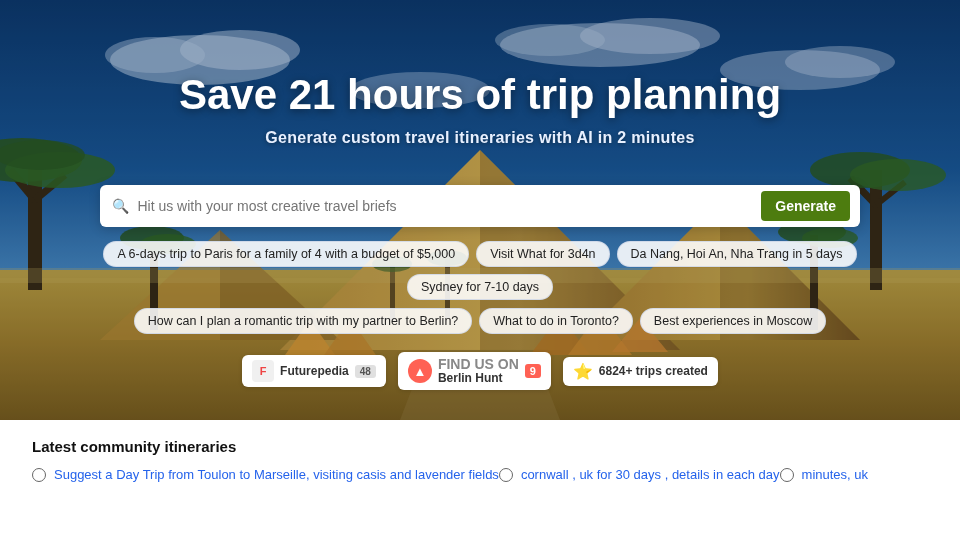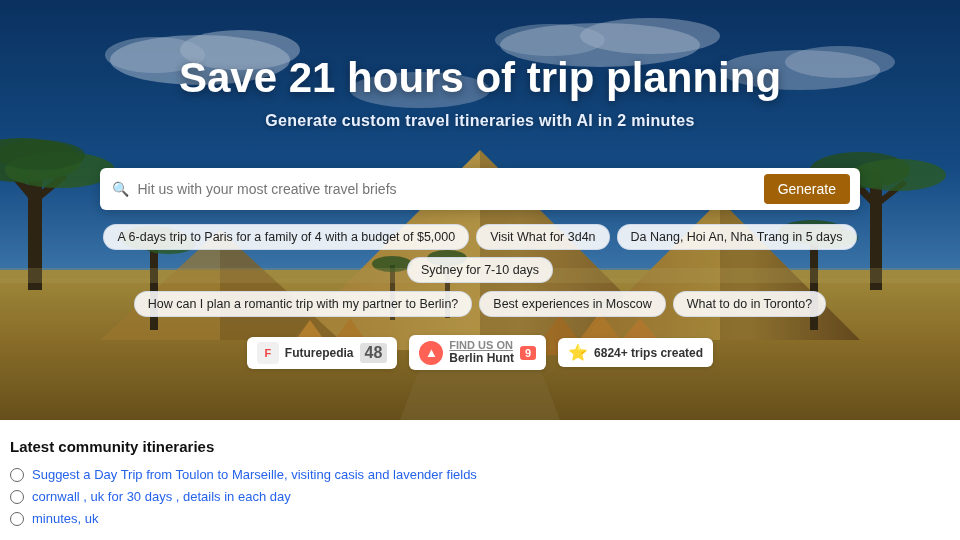--- a/index.html
+++ b/index.html
@@ -22,21 +22,21 @@
     }
 
     
     .hero-content {
       position: absolute;
       inset: 0;
       display: flex;
       flex-direction: column;
       align-items: center;
       justify-content: flex-start;
-      padding-top: 54px;
+      padding-top: 71px;
     }
 
     .hero-title {
       font-size: 42px;
       font-weight: 700;
       color: #fff;
       text-shadow: 0 2px 8px rgba(0,0,0,0.4);
       margin-bottom: 10px;
       text-align: center;
     }
@@ -74,27 +74,27 @@
     .search-input {
       flex: 1;
       border: none;
       outline: none;
       font-size: 14px;
       color: #4d7c0f;
       background: transparent;
     }
 
     .generate-btn {
-      background: #a16207;
+      background: #4d7c0f;
       color: #fff;
       border: none;
       border-radius: 4px;
       padding: 7px 14px;
       font-size: 14px;
-      font-weight: 400;
+      font-weight: 700;
       cursor: pointer;
       white-space: nowrap;
     }
 
     
     .chips-row {
       display: flex;
       flex-wrap: wrap;
       justify-content: center;
       gap: 7px;
@@ -150,21 +150,21 @@
       justify-content: center;
       font-size: 11px;
       font-weight: 700;
       color: #e44;
     }
 
     .badge-count {
       background: #e0e0e0;
       border-radius: 3px;
       padding: 1px 5px;
-      font-size: 16px;
+      font-size: 10px;
       color: #555;
     }
 
     .badge-producthunt {
       background: #fff;
       color: #333;
     }
 
     .badge-producthunt .ph-icon {
       width: 24px;
@@ -195,34 +195,33 @@
     .badge-trips .star-icon {
       color: #f59e0b;
       font-size: 16px;
     }
 
     
     .bottom-section {
       width: 960px;
       height: 120px;
       background: #fff;
-      padding: 18px 10px;
+      padding: 18px 32px;
     }
 
     .community-title {
       font-size: 15px;
       font-weight: 700;
       color: #111;
       margin-bottom: 12px;
     }
 
     .itinerary-list {
       display: flex;
-      flex-direction: column;
-      gap: 7px;
+      flex-direction: row;
     }
 
     .itinerary-item {
       display: flex;
       align-items: center;
       gap: 8px;
       font-size: 13px;
       color: #2563eb;
       cursor: pointer;
     }
@@ -355,36 +354,36 @@
 
     <div class="chips-row">
       <div class="chip">A 6-days trip to Paris for a family of 4 with a budget of $5,000</div>
       <div class="chip">Visit What for 3d4n</div>
       <div class="chip">Da Nang, Hoi An, Nha Trang in 5 days</div>
       <div class="chip">Sydney for 7-10 days</div>
     </div>
 
     <div class="chips-row">
       <div class="chip">How can I plan a romantic trip with my partner to Berlin?</div>
+      <div class="chip">What to do in Toronto?</div>
       <div class="chip">Best experiences in Moscow</div>
-      <div class="chip">What to do in Toronto?</div>
     </div>
 
     <div class="badges-row">
 
       <div class="badge badge-futurepedia">
         <div class="badge-icon">F</div>
         <span>Futurepedia</span>
         <span class="badge-count">48</span>
       </div>
 
       <div class="badge badge-producthunt">
         <div class="ph-icon">▲</div>
         <div>
-          <div style="font-size:11px;color:#888;line-height:1;text-decoration:underline;">FIND US ON</div>
+          <div style="font-size:14px;color:#888;line-height:1;">FIND US ON</div>
           <div style="font-size:12px;font-weight:700;color:#333;">Berlin Hunt</div>
         </div>
         <span class="badge-ph-count">9</span>
       </div>
 
       <div class="badge badge-trips">
         <span class="star-icon">⭐</span>
         <span>6824+ trips created</span>
       </div>
     </div>

